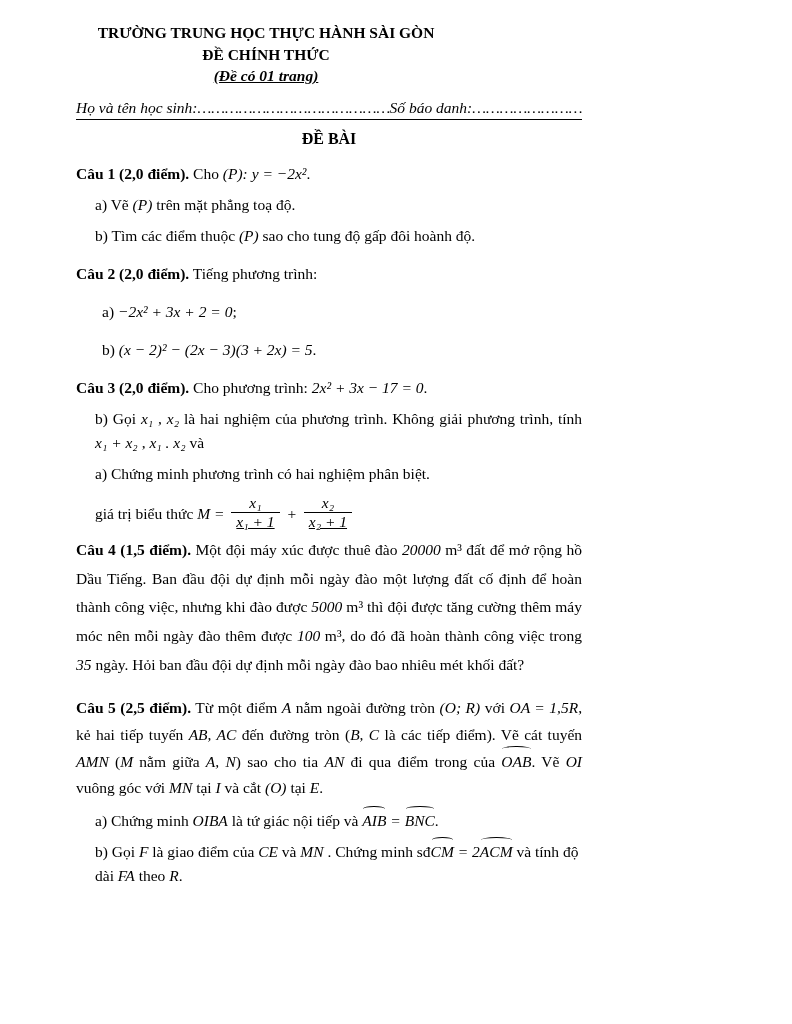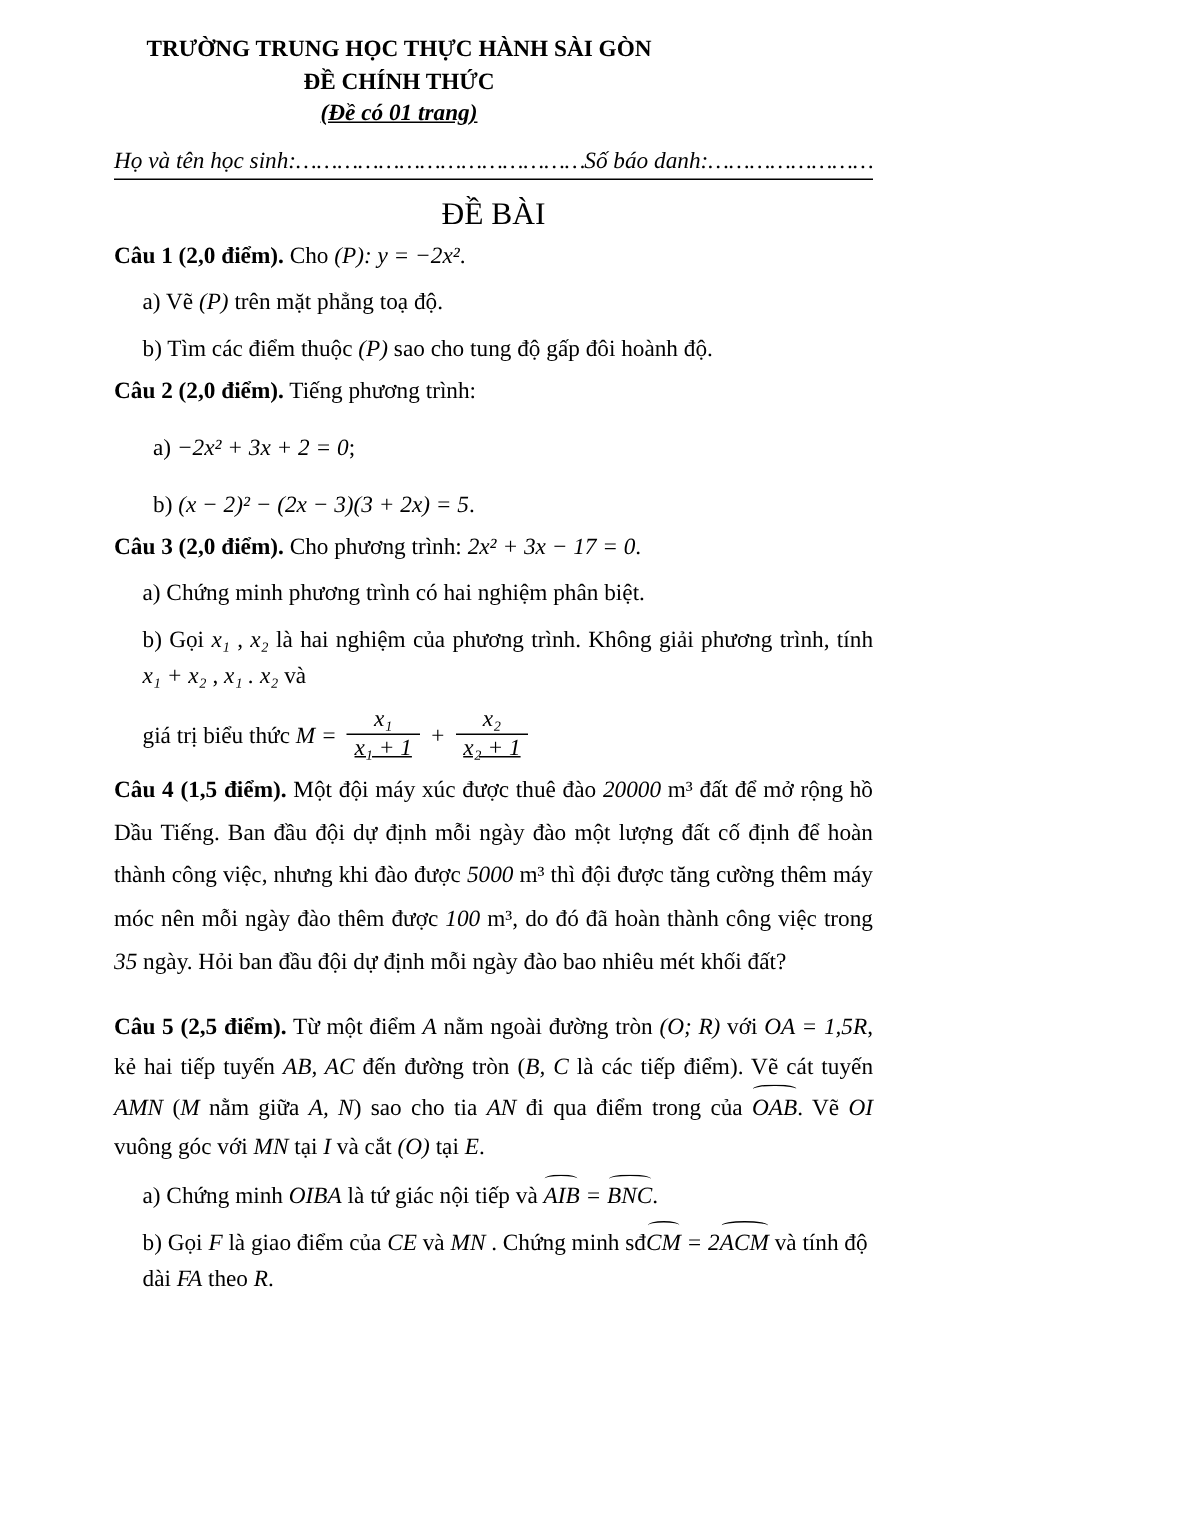--- a/index.html
+++ b/index.html
@@ -33,24 +33,24 @@
   .student-line {
     display:flex; align-items:baseline; white-space:nowrap;
     font-style:italic; margin-top:12px; padding-bottom:2px;
     border-bottom:1.5px solid #000;
   }
   .student-line .lbl { flex:none; }
   .dots { overflow:hidden; }
   .d1 { flex:1.75 1 0; }
   .d2 { flex:1 1 0; }
 
-  .doc-title { text-align:center; font-weight:normal; font-size:21px; margin-top:10px; }
+  .doc-title { text-align:center; font-weight:bold; font-size:16px; margin-top:10px; }
 
   
-  .q-intro { margin-top:4px; line-height:1.55; }
+  .q-intro { margin-top:14px; line-height:1.55; }
   .q-item  { margin-top:7px; margin-left:19px; line-height:1.55; }
   .q2-item { margin-top:14px; margin-left:26px; line-height:1.55; }
   .q-cont  { margin-top:8px; margin-left:19px; line-height:1.55; }
   .q-just  { text-align:justify; }
   .q4-para { line-height:1.85; text-align:justify; }
   .q5-para { margin-top:16px; line-height:1.72; text-align:justify; }
 
   
   .frac {
     display:inline-flex; flex-direction:column; vertical-align:middle;
@@ -86,22 +86,22 @@
 
   <p class="q-intro"><span class="b">Câu 1 (2,0 điểm).</span><span> Cho </span><span class="m">(P): y = −2x²</span><span>.</span></p>
   <p class="q-item"><span>a) Vẽ </span><span class="m">(P)</span><span> trên mặt phẳng toạ độ.</span></p>
   <p class="q-item"><span>b) Tìm các điểm thuộc </span><span class="m">(P)</span><span> sao cho tung độ gấp đôi hoành độ.</span></p>
 
   <p class="q-intro"><span class="b">Câu 2 (2,0 điểm).</span><span> Tiếng phương trình:</span></p>
   <p class="q2-item"><span>a) </span><span class="m">−2x² + 3x + 2 = 0</span><span>;</span></p>
   <p class="q2-item"><span>b) </span><span class="m">(x − 2)² − (2x − 3)(3 + 2x) = 5</span><span>.</span></p>
 
   <p class="q-intro"><span class="b">Câu 3 (2,0 điểm).</span><span> Cho phương trình: </span><span class="m">2x² + 3x − 17 = 0</span><span>.</span></p>
+  <p class="q-item q-just"><span>b) Gọi </span><span class="m">x₁</span><span> , </span><span class="m">x₂</span><span> là hai nghiệm của phương trình. Không giải phương trình, tính </span><span class="m">x₁ + x₂</span><span> , </span><span class="m">x₁ . x₂</span><span> và</span></p>
   <p class="q-item"><span>a) Chứng minh phương trình có hai nghiệm phân biệt.</span></p>
-  <p class="q-item q-just"><span>b) Gọi </span><span class="m">x₁</span><span> , </span><span class="m">x₂</span><span> là hai nghiệm của phương trình. Không giải phương trình, tính </span><span class="m">x₁ + x₂</span><span> , </span><span class="m">x₁ . x₂</span><span> và</span></p>
   <p class="q-cont"><span>giá trị biểu thức </span><span class="m">M = </span><span class="frac">
         <span class="fnum">x₁</span>
         <span class="fden">x₁ + 1</span>
       </span><span class="m"> + </span><span class="frac">
         <span class="fnum">x₂</span>
         <span class="fden">x₂ + 1</span>
       </span></p>
 
   <p class="q4-para"><span class="b">Câu 4 (1,5 điểm).</span><span> Một đội máy xúc được thuê đào </span><span class="m">20000</span><span> m³ đất để mở rộng hồ Dầu Tiếng. Ban đầu đội dự định mỗi ngày đào một lượng đất cố định để hoàn thành công việc, nhưng khi đào được </span><span class="m">5000</span><span> m³ thì đội được tăng cường thêm máy móc nên mỗi ngày đào thêm được </span><span class="m">100</span><span> m³, do đó đã hoàn thành công việc trong </span><span class="m">35</span><span> ngày. Hỏi ban đầu đội dự định mỗi ngày đào bao nhiêu mét khối đất?</span></p>
 

